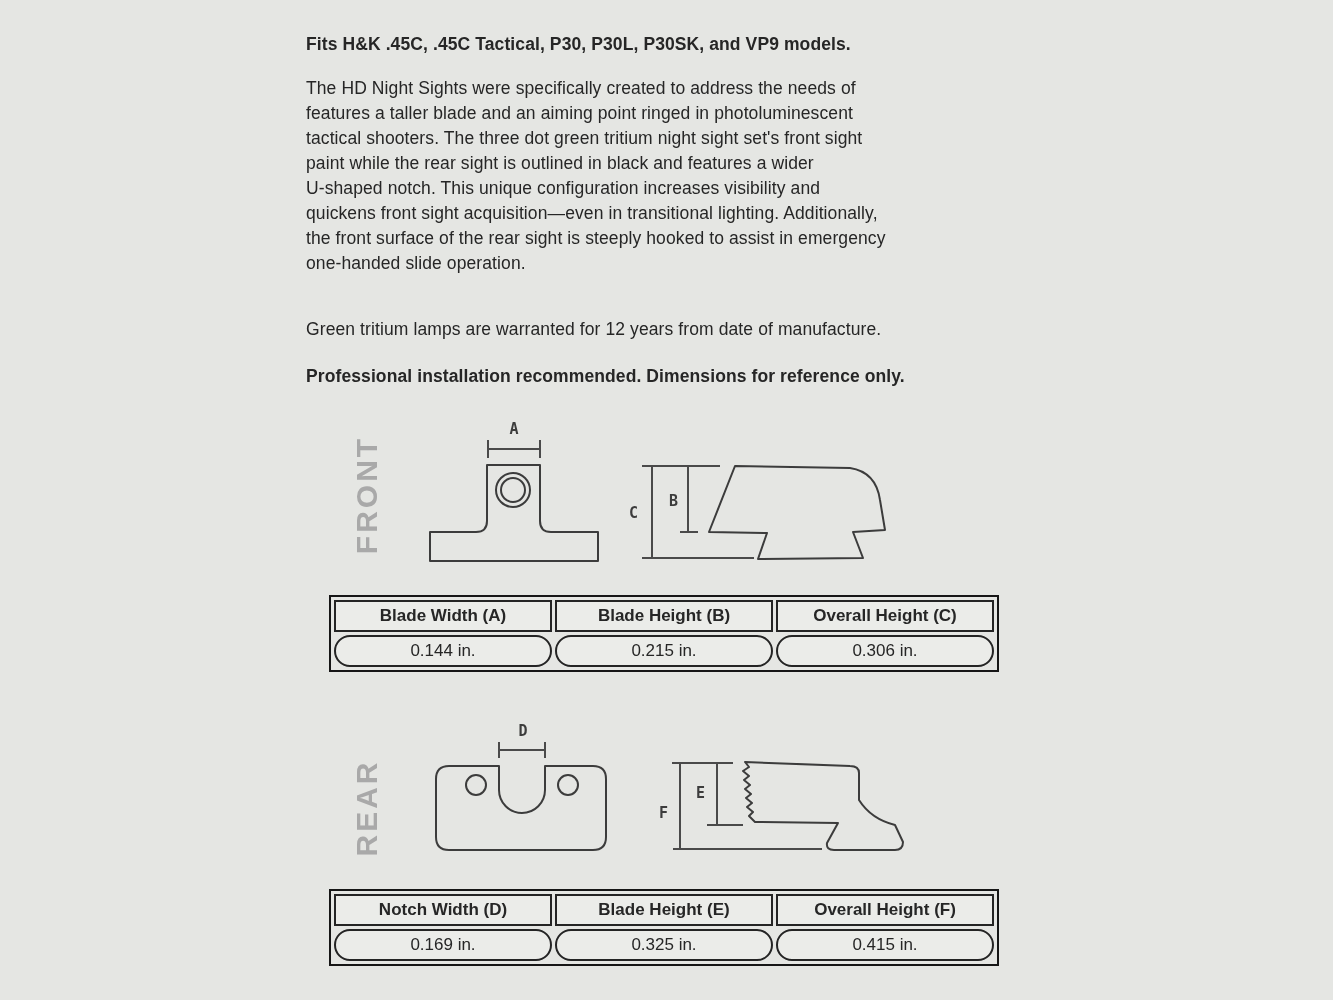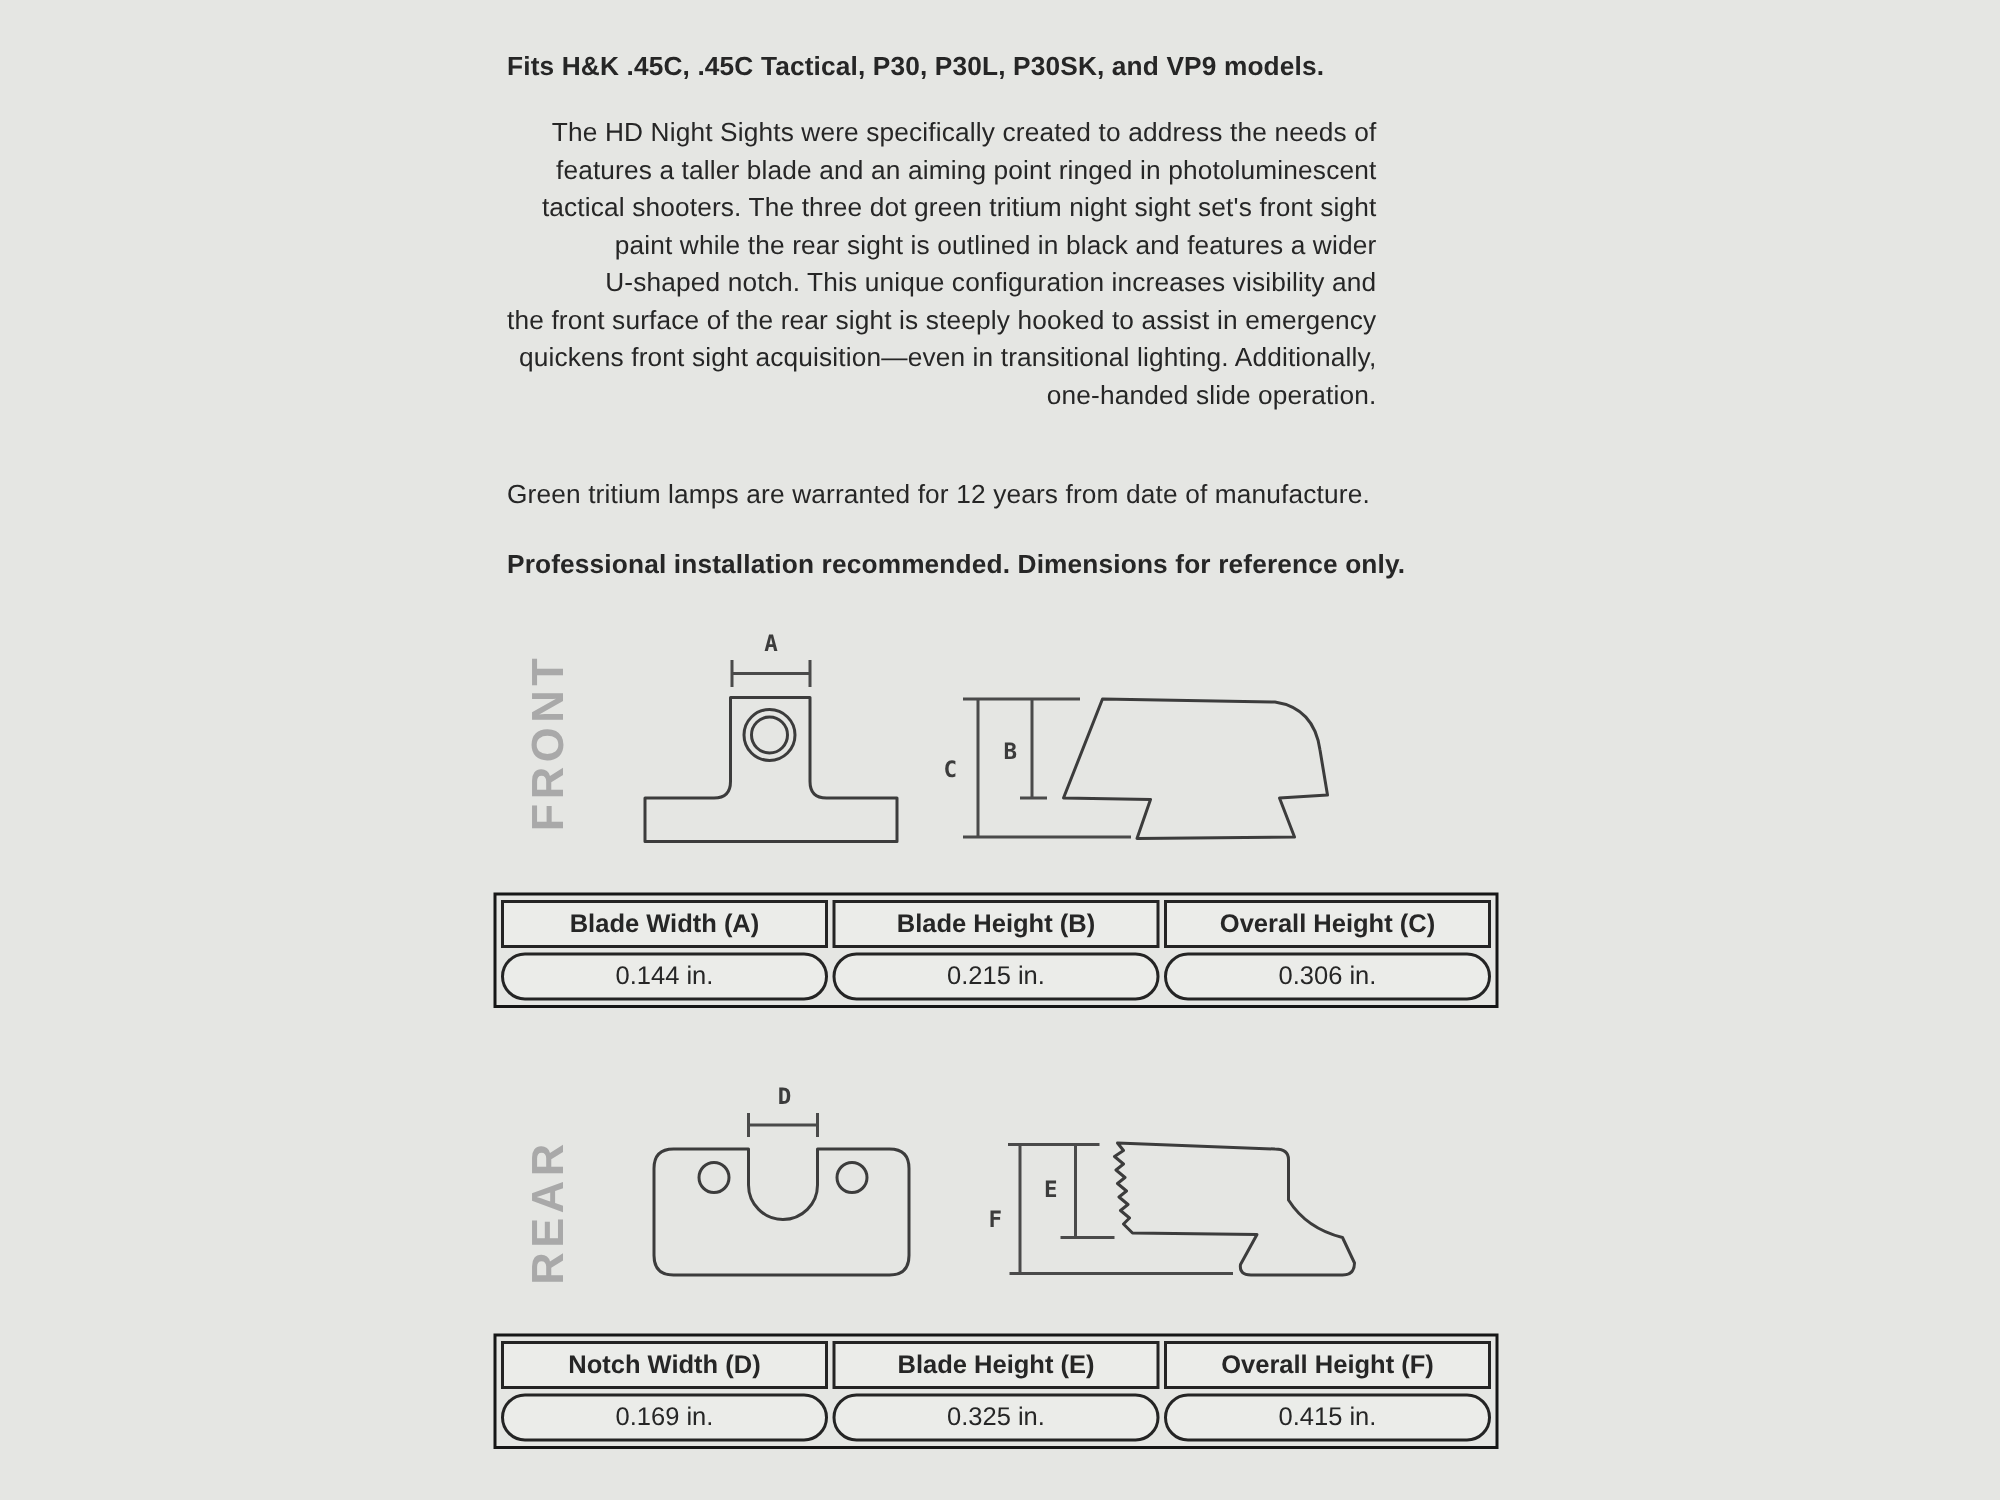--- a/index.html
+++ b/index.html
@@ -1,24 +1,24 @@
 <!DOCTYPE html>
 <html><head>
 <meta charset="utf-8">
 <style>
   html,body { margin:0; padding:0; }
   .page {
     position:relative; width:1333px; height:1000px;
     background:#e5e6e3; overflow:hidden;
     font-family:"Liberation Sans", sans-serif; color:#262626;
   }
-  .txt { position:absolute; left:338px; margin:0; font-size:17.5px; line-height:25px; letter-spacing:0.1px; white-space:nowrap; }
+  .txt { position:absolute; left:306px; margin:0; font-size:17.5px; line-height:25px; letter-spacing:0.1px; white-space:nowrap; }
   .bold { font-weight:bold; }
   #fits-heading   { top:32px; }
-  #description    { top:76px;text-align:right; }
+  #description    { top:76px; }
   #warranty-note  { top:317px;text-align:center; }
   #install-note   { top:364px; }
   .desc-line { height:25px; }
 
   svg.diagram { position:absolute; left:330px; }
   #front-svg { top:418px; }
   #rear-svg  { top:715px; }
 
   .outline { fill:none; stroke:#3c3c3c; stroke-width:2; stroke-linejoin:round; stroke-linecap:round; }
   .dim     { fill:none; stroke:#4a4a4a; stroke-width:2; stroke-linecap:butt; }
@@ -46,22 +46,22 @@
 <div class="page">
 
   <p class="txt bold" id="fits-heading">Fits H&amp;K .45C, .45C Tactical, P30, P30L, P30SK, and VP9 models.</p>
 
   <div class="txt" id="description">
     <div class="desc-line">The HD Night Sights were specifically created to address the needs of</div>
     <div class="desc-line">features a taller blade and an aiming point ringed in photoluminescent</div>
     <div class="desc-line">tactical shooters. The three dot green tritium night sight set's front sight</div>
     <div class="desc-line">paint while the rear sight is outlined in black and features a wider</div>
     <div class="desc-line">U-shaped notch. This unique configuration increases visibility and</div>
+    <div class="desc-line">quickens front sight acquisition—even in transitional lighting. Additionally,</div>
     <div class="desc-line">the front surface of the rear sight is steeply hooked to assist in emergency</div>
-    <div class="desc-line">quickens front sight acquisition—even in transitional lighting. Additionally,</div>
     <div class="desc-line">one-handed slide operation.</div>
   </div>
 
   <p class="txt" id="warranty-note">Green tritium lamps are warranted for 12 years from date of manufacture.</p>
 
   <p class="txt bold" id="install-note">Professional installation recommended. Dimensions for reference only.</p>
 
   <svg class="diagram" id="front-svg" width="668" height="150" viewBox="0 0 668 150">
     <text class="vlabel" transform="translate(36,77) rotate(-90)" text-anchor="middle" dominant-baseline="central">FRONT</text>
 

